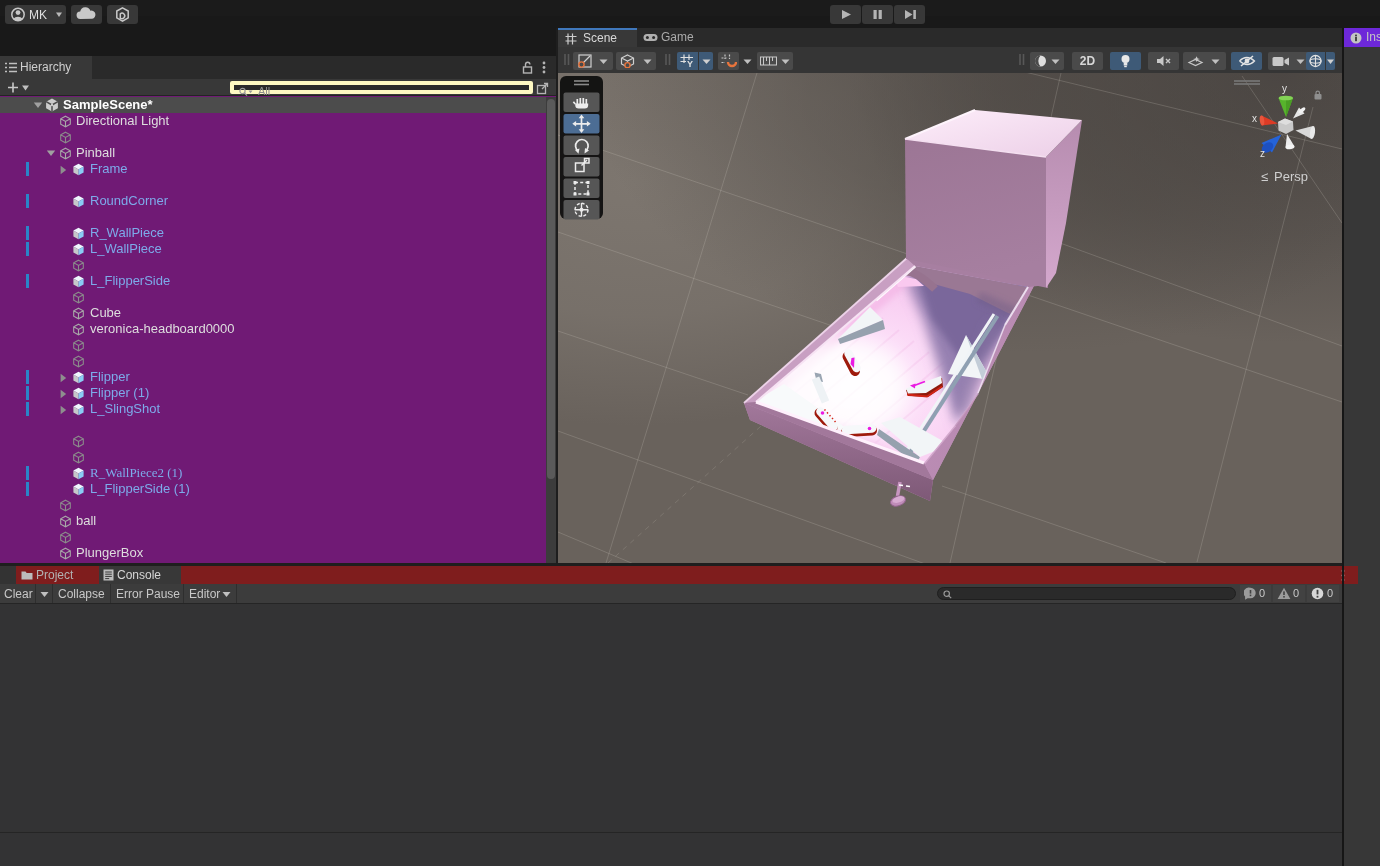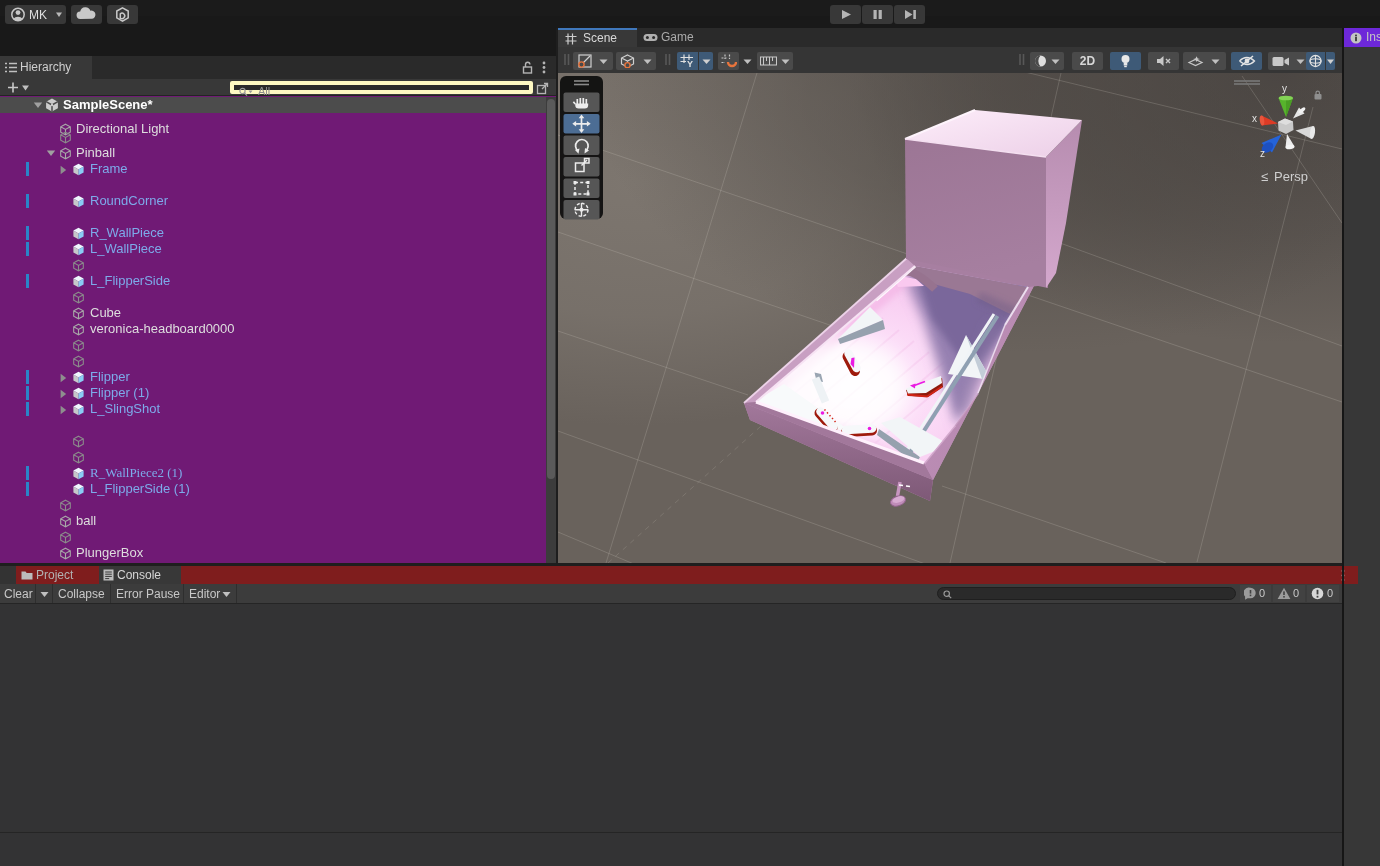--- a/index.html
+++ b/index.html
@@ -130,21 +130,21 @@
           <svg class="tri" style="left:33px" width="10" height="8" viewBox="0 0 10 8">
             <path d="M0.8 1.4 h8.4 l-4.2 5.6 z" fill="#a0a0a0"></path>
           </svg>
           <svg class="icon" style="left:45px;top:1px" width="14" height="14" viewBox="0 0 14 14">
             <path d="M7 0.4 L12.9 3.7 V10.3 L7 13.6 L1.1 10.3 V3.7 Z" fill="#cccccc"></path>
             <path d="M7 7 L7 13.6 M7 7 L12.9 3.7 M7 7 L1.1 3.7" stroke="#4c4c4c" stroke-width="1.5" fill="none"></path>
             <circle cx="7" cy="7" r="1.2" fill="#cccccc"></circle>
           </svg>
           <span class="lbl" style="left:63px;font-weight:700;color:#ffffff;">SampleScene*</span>
         </div>
-      <div class="row" style="top:24px;padding-left:9px;">
+      <div class="row" style="top:16px;padding-left:9px;">
           <svg class="icon" style="left:59px" width="13" height="13" viewBox="0 0 13 13">
             <path d="M6.5 1.2 L11.3 3.8 V9.2 L6.5 11.8 L1.7 9.2 V3.8 Z M1.7 3.8 L6.5 6.4 L11.3 3.8 M6.5 6.4 V11.8" fill="none" stroke="#a8a8a8" stroke-width="1.1"></path>
           </svg>
           <span class="lbl" style="left:76px;">Directional Light</span>
         </div>
       <div class="row" style="top:32px;">
           <svg class="icon" style="left:59px" width="13" height="13" viewBox="0 0 13 13">
             <path d="M6.5 1.2 L11.3 3.8 V9.2 L6.5 11.8 L1.7 9.2 V3.8 Z M1.7 3.8 L6.5 6.4 L11.3 3.8 M6.5 6.4 V11.8" fill="none" stroke="#8b8b8b" stroke-width="1.1"></path>
           </svg>
         </div>

